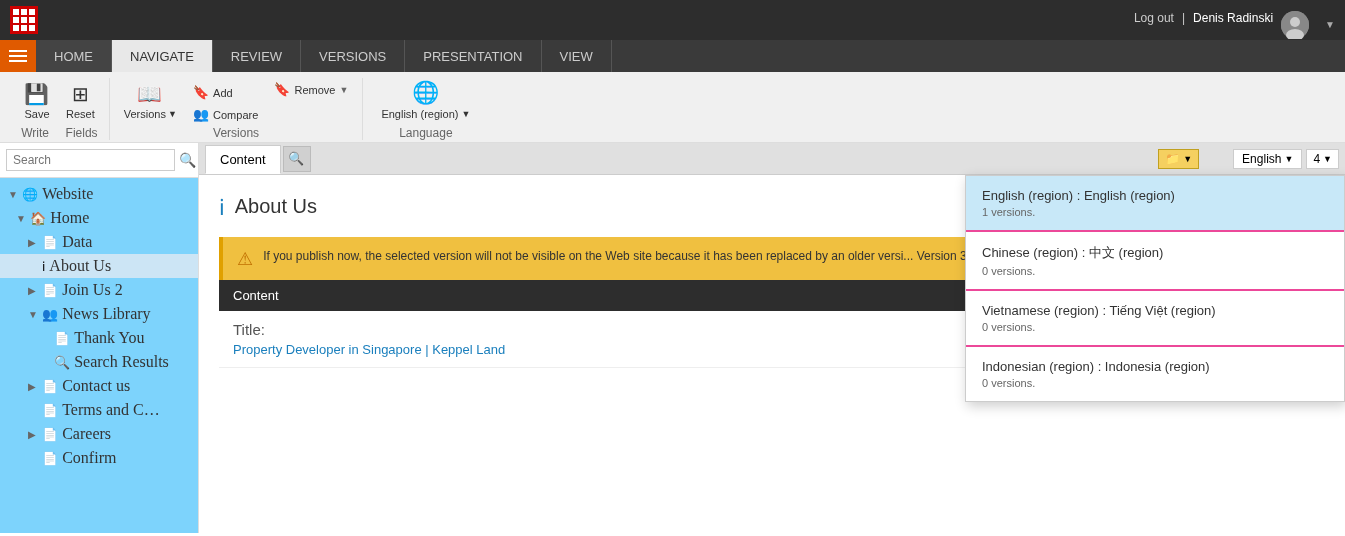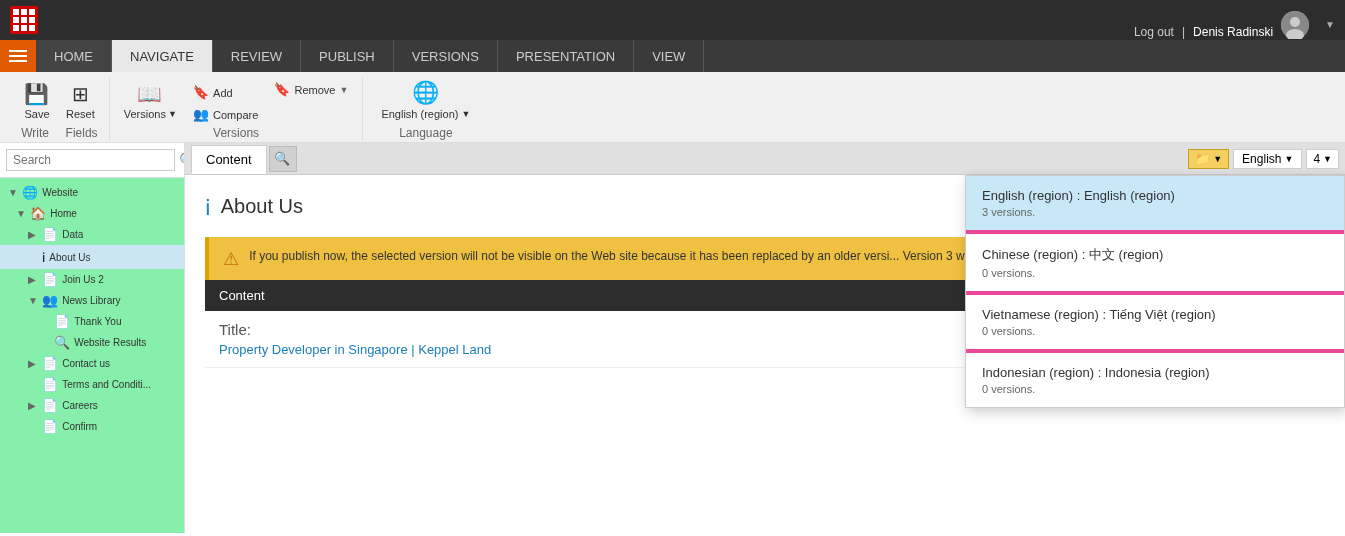--- a/index.html
+++ b/index.html
@@ -18,21 +18,21 @@
     .top-bar-left { display: flex; align-items: center; gap: 8px; }
     .app-icon {
       width: 28px; height: 28px;
       background: #c00;
       display: grid;
       grid-template-columns: 1fr 1fr 1fr;
       gap: 2px;
       padding: 3px;
     }
     .app-icon span { background: #fff; display: block; }
-    .top-bar-right { display: flex; align-items: flex-end; gap: 8px; color: #ccc; font-size: 12px; margin-top: 9px; }
+    .top-bar-right { display: flex; align-items: flex-start; gap: 8px; color: #ccc; font-size: 12px; margin-top: 9px; }
     .user-name { color: #fff; }
     .user-avatar {
       width: 28px; height: 28px; border-radius: 50%;
       background: #888;
       display: flex; align-items: center; justify-content: center;
       color: #fff; font-size: 12px;
     }
     .top-bar-arrow { color: #aaa; font-size: 10px; align-self: stretch; display: flex; align-items: center; padding-left: 8px; }
 
     
@@ -105,22 +105,22 @@
     .write-group { min-width: 60px; }
 
     
     .main-area {
       display: flex;
       height: calc(536px - 40px - 32px - 74px);
     }
 
     
     .sidebar {
-      width: 185px;
-      background: #86efac;
+      width: 199px;
+      background: #7dd3fc;
       border-right: 1px solid #ddd;
       display: flex;
       flex-direction: column;
       overflow: hidden;
     }
     .search-bar {
       display: flex; align-items: center;
       padding: 6px 6px;
       border-bottom: 1px solid #ddd;
       background: #fff;
@@ -133,21 +133,21 @@
     .search-icon-btn { cursor: pointer; color: #555; font-size: 14px; }
     .tree-area { flex: 1; overflow-y: auto; padding: 4px 0; }
     .tree-item {
       display: flex; align-items: center; gap: 4px;
       padding: 3px 8px; cursor: pointer; font-size: 12px;
       white-space: nowrap;
     }
     .tree-item.selected { background: #cce5f5; }
     .tree-arrow { font-size: 10px; color: #666; width: 10px; }
     .tree-icon { font-size: 13px; }
-    .tree-label { font-size: 10px; color: #333; }
+    .tree-label { font-size: 16px; color: #333; font-family: Liberation Serif, serif; }
     .tree-indent-1 { padding-left: 16px; }
     .tree-indent-2 { padding-left: 28px; }
     .tree-indent-3 { padding-left: 40px; }
 
     
     .content-panel {
       flex: 1;
       display: flex;
       flex-direction: column;
       overflow: hidden;
@@ -215,35 +215,35 @@
     }
     .versions-selector {
       display: flex; align-items: center; gap: 3px;
       background: #f5d060; border: 1px solid #c0a020;
       padding: 2px 6px; cursor: pointer; font-size: 12px;
     }
     .versions-selector .arrow { font-size: 9px; }
     .lang-selector {
       display: flex; align-items: center; gap: 3px;
       background: #fff; border: 1px solid #ccc;
-      padding: 2px 8px; cursor: pointer; font-size: 12px;
+      padding: 2px 8px; cursor: pointer; font-size: 12px; margin-left: 30px;
     }
     .num-selector {
       display: flex; align-items: center; gap: 3px;
       background: #fff; border: 1px solid #ccc;
       padding: 2px 6px; cursor: pointer; font-size: 12px;
     }
     .dropdown-panel {
       background: #fff;
       border: 1px solid #ccc;
       box-shadow: 2px 4px 12px rgba(0,0,0,0.2);
     }
     .dropdown-item {
       padding: 12px 16px;
-      border-bottom: 4px solid #ec4899;
+      border-bottom: 2px solid #ec4899;
       cursor: pointer;
     }
     .dropdown-item.selected { background: #c8e8f8; }
     .dropdown-item:last-child { border-bottom: none; }
     .dropdown-item-title { font-size: 13px; color: #333; margin-bottom: 3px; }
     .dropdown-item-sub { font-size: 11px; color: #666; }
 
     .collapse-btn {
       position: absolute; right: 0; top: 168px;
       width: 14px; height: 20px;
@@ -288,21 +288,20 @@
   <div class="hamburger-btn">
     <div class="hamburger-lines">
       <span></span>
         <span></span>
         <span></span>
     </div>
   </div>
   <div class="nav-tab nav-tab-home">HOME</div>
   <div class="nav-tab active">NAVIGATE</div>
   <div class="nav-tab">REVIEW</div>
-  <div class="nav-tab">PUBLISH</div>
   <div class="nav-tab">VERSIONS</div>
   <div class="nav-tab">PRESENTATION</div>
   <div class="nav-tab">VIEW</div>
 </div>
 
 <div class="ribbon">
 
   <div class="ribbon-group write-group">
     <div class="ribbon-btns">
       <div class="ribbon-btn">
@@ -409,21 +408,21 @@
 
       <div class="tree-item tree-indent-3">
         <span class="tree-arrow">&nbsp;</span>
         <span class="tree-icon">📄</span>
         <span class="tree-label">Thank You</span>
       </div>
 
       <div class="tree-item tree-indent-3">
         <span class="tree-arrow">&nbsp;</span>
         <span class="tree-icon">🔍</span>
-        <span class="tree-label">Website Results</span>
+        <span class="tree-label">Search Results</span>
       </div>
 
       <div class="tree-item tree-indent-2">
         <span class="tree-arrow">▶</span>
         <span class="tree-icon">📄</span>
         <span class="tree-label">Contact us</span>
       </div>
 
       <div class="tree-item tree-indent-2">
         <span class="tree-arrow">&nbsp;</span>
@@ -462,21 +461,21 @@
         </div>
         <div class="num-selector">
           <span>4</span>
           <span style="font-size:9px;">▼</span>
         </div>
       </div>
 
       <div class="dropdown-panel">
         <div class="dropdown-item selected">
           <div class="dropdown-item-title">English (region) : English (region)</div>
-          <div class="dropdown-item-sub">3 versions.</div>
+          <div class="dropdown-item-sub">1 versions.</div>
         </div>
         <div class="dropdown-item">
           <div class="dropdown-item-title">Chinese (region) : 中文 (region)</div>
           <div class="dropdown-item-sub">0 versions.</div>
         </div>
         <div class="dropdown-item">
           <div class="dropdown-item-title">Vietnamese (region) : Tiếng Việt (region)</div>
           <div class="dropdown-item-sub">0 versions.</div>
         </div>
         <div class="dropdown-item">

